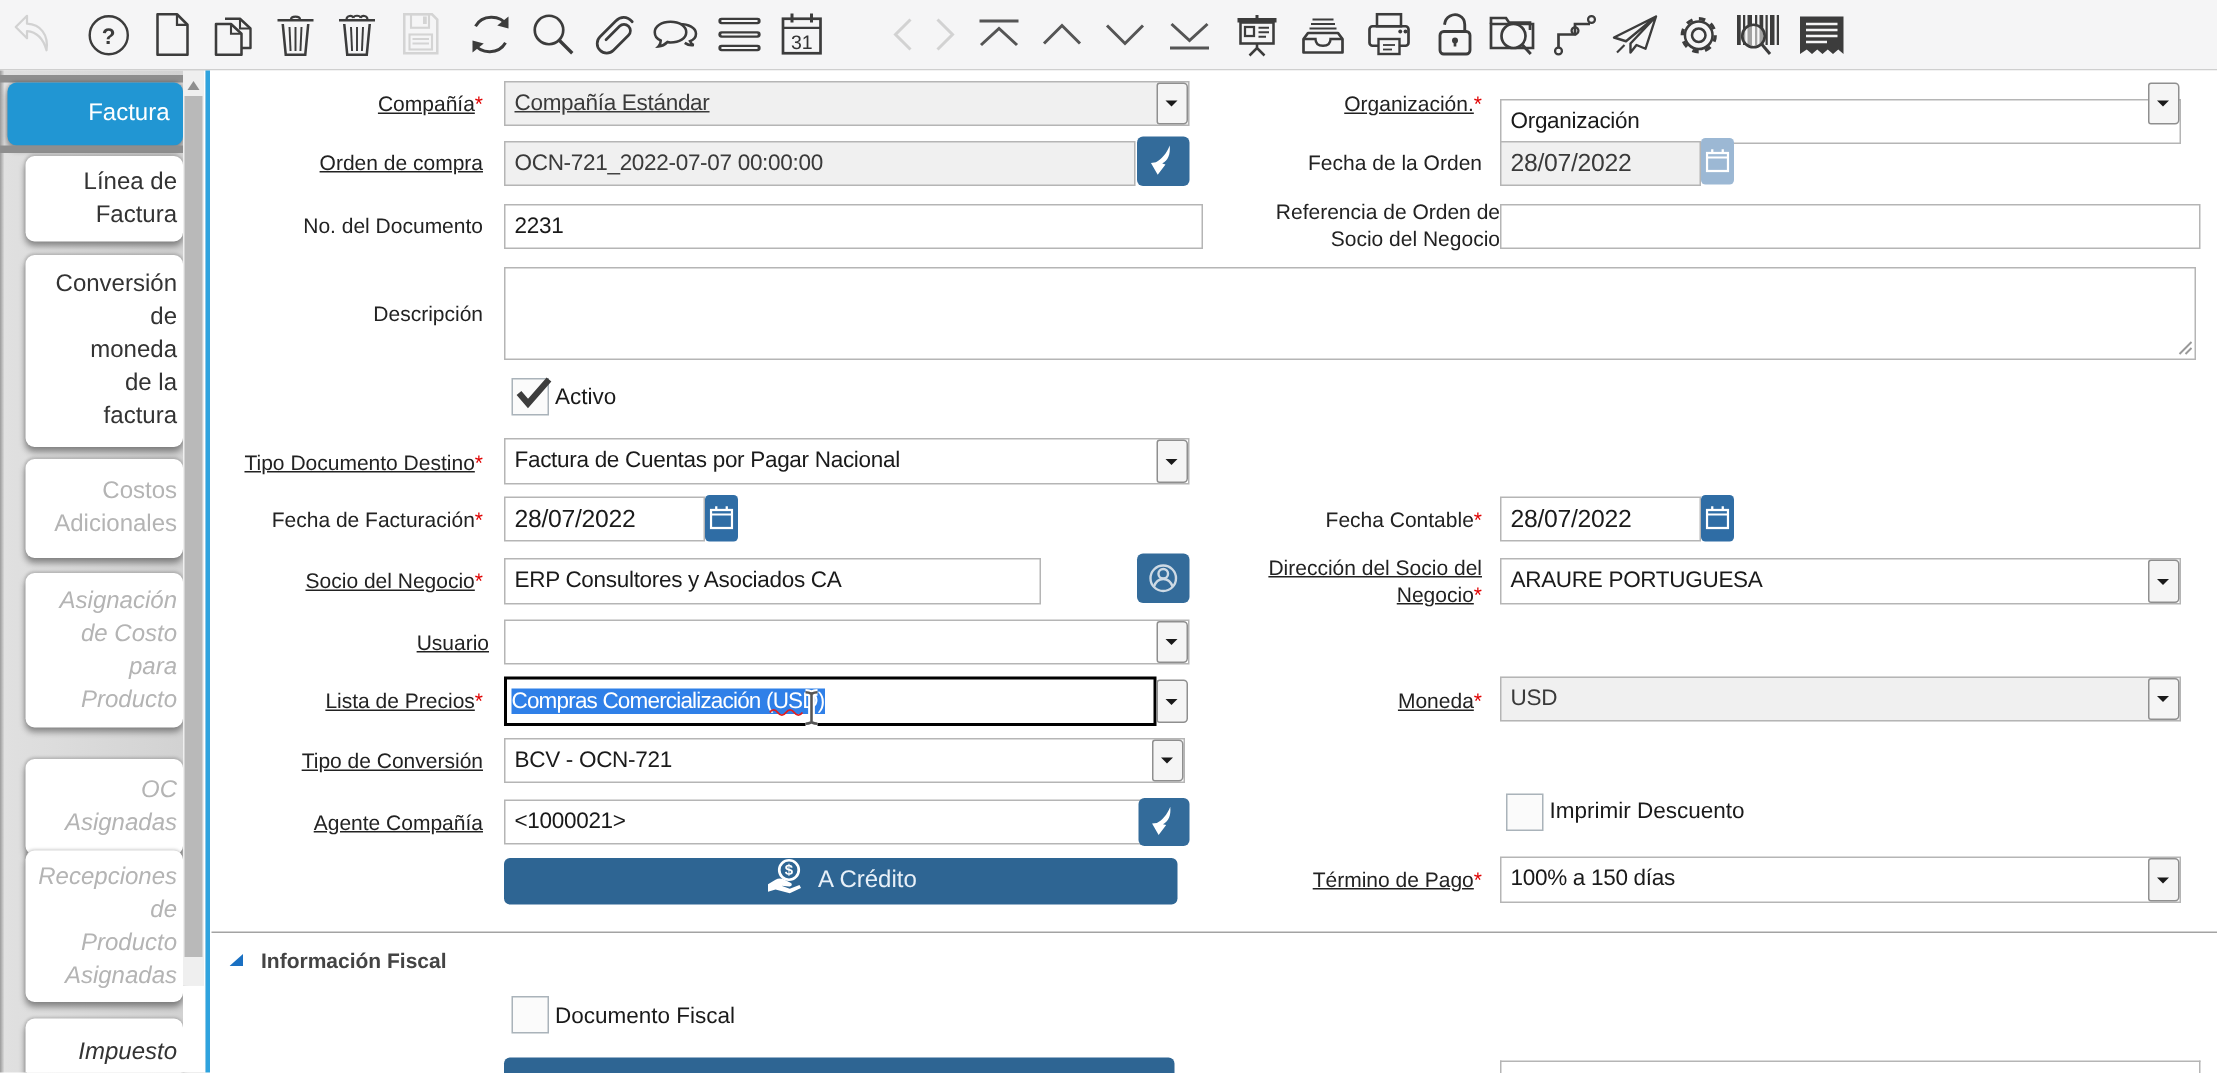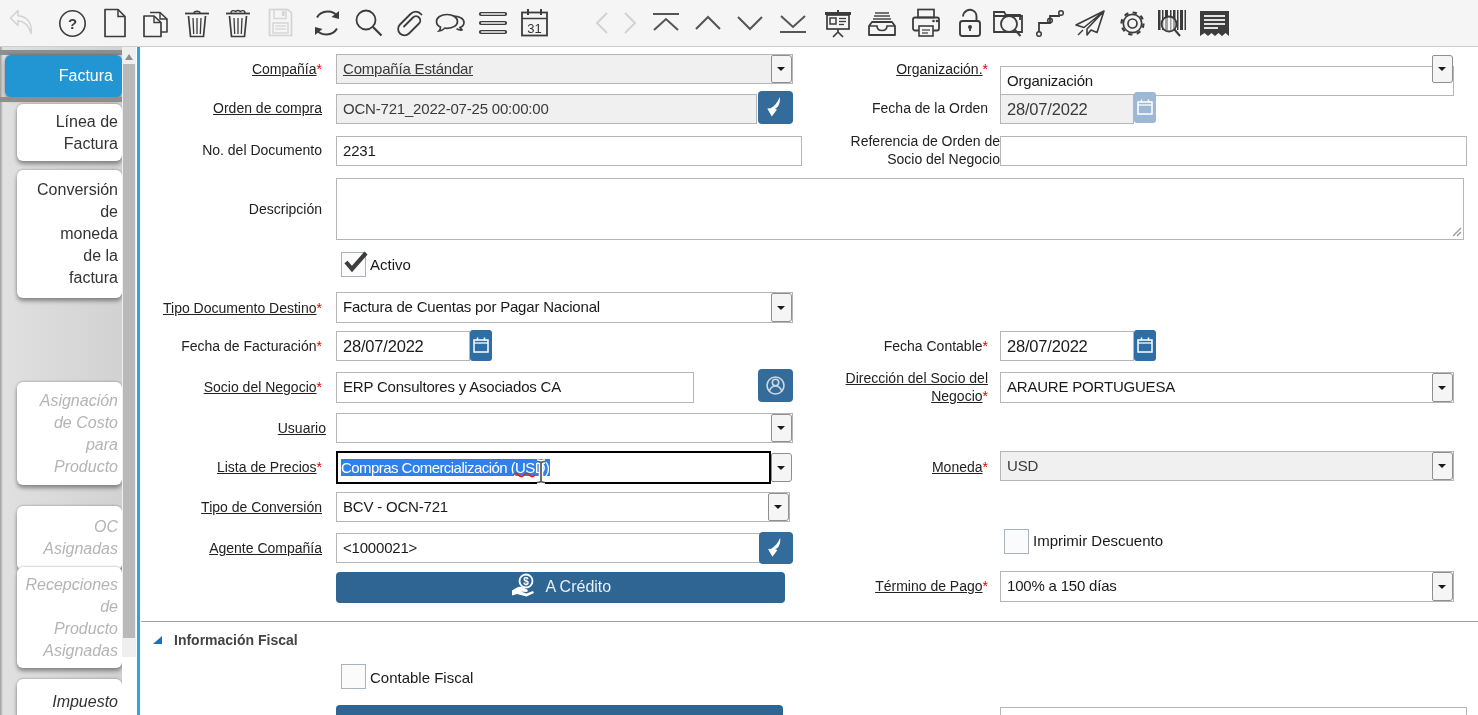--- a/index.html
+++ b/index.html
@@ -284,20 +284,21 @@
       </g>
     </svg>
 </div>
 
 <div id="sidebar">
   <div class="shadowbar" style="top:3px;height:5px;"></div>
   <div class="vtab sel" style="top:8px;height:42px;">Factura</div>
   <div class="shadowbar" style="top:50px;height:5px;"></div>
   <div class="vtab" style="top:57px;height:57px;">Línea de<br>Factura</div>
   <div class="vtab" style="top:123px;height:128px;">Conversión<br>de<br>moneda<br>de la<br>factura</div>
+  <div class="vtab dis" style="top:259px;height:66px;">Costos<br>Adicionales</div>
   <div class="vtab dis it" style="top:335px;height:103px;">Asignación<br>de Costo<br>para<br>Producto</div>
   <div class="vtab dis it" style="top:459px;height:64px;">OC<br>Asignadas</div>
   <div class="vtab dis it" style="top:520px;height:101px;">Recepciones<br>de<br>Producto<br>Asignadas</div>
   <div class="vtab it" style="top:632px;height:46px;border-radius:6px 6px 0 0;">Impuesto</div>
   <div id="sscroll">
       <div class="arrow"></div>
       <div class="thumb"></div>
     </div>
   <div style="position:absolute;left:136px;top:0;width:1px;height:668px;background:#fff;"></div>
   <div style="position:absolute;left:122px;top:610px;width:15px;height:58px;background:#fff;"></div>
@@ -307,21 +308,21 @@
 <div id="content">
 
   <div class="lbl" style="left:0;top:13px;width:182px;"><u>Compañía</u><span class="st">*</span></div>
   <div class="fld ro" style="left:196px;top:7px;width:457px;height:30px;text-decoration:underline;">Compañía Estándar</div>
   <div class="dbtn" style="left:631px;top:8px;height:28px;"></div>
   <div class="lbl" style="left:600px;top:13px;width:248px;"><u>Organización.</u><span class="st">*</span></div>
   <div class="fld" style="left:860px;top:7px;width:454px;height:30px;margin-top:12px;">Organización</div>
   <div class="dbtn" style="left:1292px;top:8px;height:28px;"></div>
 
   <div class="lbl" style="left:0;top:52px;width:182px;"><u>Orden de compra</u></div>
-  <div class="fld ro" style="left:196px;top:47px;width:421px;height:30px;">OCN-721_2022-07-25 00:00:00</div>
+  <div class="fld ro" style="left:196px;top:47px;width:421px;height:30px;">OCN-721_2022-07-07 00:00:00</div>
   <div class="zbtn" style="left:618px;top:44px;">
     <svg width="35" height="33" viewBox="0 0 35 33">
         <path d="M21.8 6 C22.4 12 20.6 16.2 16.8 18 L19 18.6 L13.8 25.5 L9.3 17.6 L12.6 17.2 C16.4 15.2 19.6 11.5 21.8 6 Z" fill="#fff"></path>
       </svg>
   </div>
   <div class="lbl" style="left:600px;top:52px;width:248px;">Fecha de la Orden</div>
   <div class="fld ro" style="left:860px;top:47px;width:134px;height:30px;font-size:16.5px;">28/07/2022</div>
   <div class="calbtn dis" style="left:994px;top:45px;">
     <svg width="16" height="17" viewBox="0 0 16 17">
         <rect x="1" y="3" width="14" height="12" fill="none" stroke="#fff" stroke-width="1.5"></rect>
@@ -440,17 +441,17 @@
   <div class="fld" style="left:860px;top:524px;width:454px;height:31px;">100% a 150 días</div>
   <div class="dbtn" style="left:1292px;top:525px;height:29px;"></div>
 
   <div style="left:1px;top:574px;width:1337px;height:1px;background:#a3a3a3;"></div>
   <svg style="left:13px;top:589px;" width="9" height="8" viewBox="0 0 9 8">
       <polygon points="9,0 9,8 0,8" fill="#1a70c2"></polygon>
     </svg>
   <div style="left:34px;top:585px;font-size:14px;font-weight:bold;color:#444;">Información Fiscal</div>
 
   <div class="cb" style="left:201px;top:617px;"></div>
-  <div class="cblbl" style="left:230px;top:622px;">Contable Fiscal</div>
+  <div class="cblbl" style="left:230px;top:622px;">Documento Fiscal</div>
 
   <div class="bluebtn" style="left:196px;top:658px;width:447px;height:30px;border-radius:4px 4px 0 0;"></div>
   <div class="fld" style="left:860px;top:660px;width:467px;height:28px;border-bottom:none;"></div>
 </div>
 
 </body></html>

